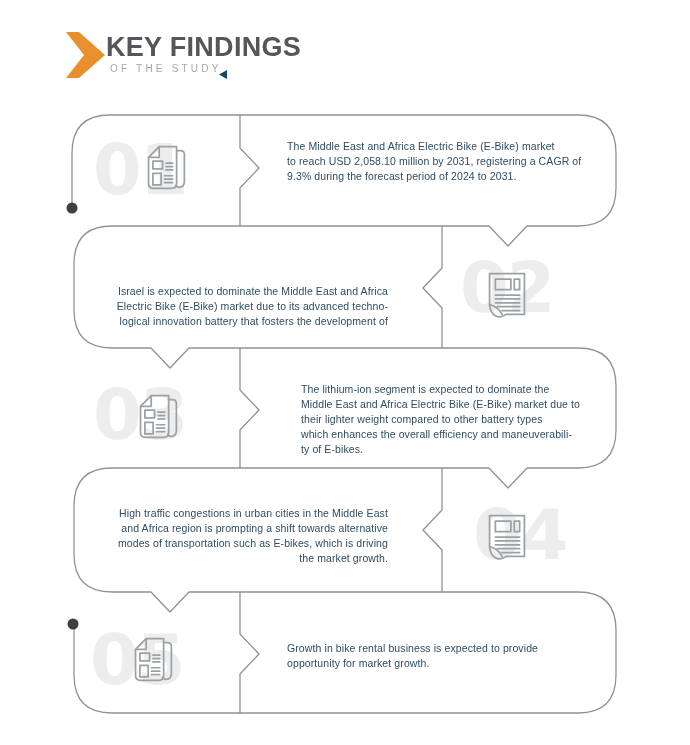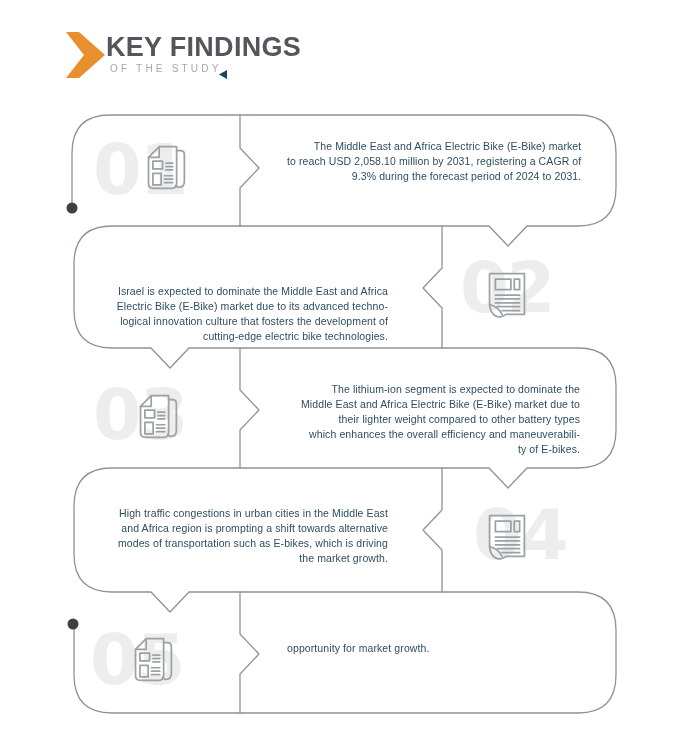--- a/index.html
+++ b/index.html
@@ -31,21 +31,21 @@
   .icon svg{width:100%;height:100%;display:block;}
   .i1{left:134px;top:137px;}
   .i2{left:476px;top:265px;}
   .i3{left:126px;top:386px;}
   .i4{left:476px;top:507px;}
   .i5{left:121px;top:629px;}
 
   
   .blurb{position:absolute;z-index:4;font-size:10.5px;line-height:15px;color:#2E4D63;
          letter-spacing:0.1px;}
-  .blurb .line{white-space:nowrap;text-align:right;}
+  .blurb .line{white-space:nowrap;}
   .blurb.right{text-align:right;}
   .t1{left:287px;top:139px;}
   .t2{right:302px;top:264px;margin-top:20px;}
   .t3{left:301px;top:382px;}
   .t4{right:302px;top:506px;margin-left:29px;}
   .t5{left:287px;top:641px;}
 </style>
 </head>
 <body>
 
@@ -119,22 +119,21 @@
 
   <div class="ghost g2">02</div>
   <span class="icon i2">
     <svg viewBox="0 0 64 64">
         <use href="#ic-doc"></use>
       </svg>
   </span>
   <div class="blurb t2 right">
     <div class="line">Israel is expected to dominate the Middle East and Africa</div>
     <div class="line">Electric Bike (E-Bike) market due to its advanced techno-</div>
-    <div class="line">logical innovation culture that fosters the development of</div>
-    <div class="line">cutting-edge electric bike technologies.</div>
+    <div class="line">logical innovation battery that fosters the development of</div>
   </div>
 
   <div class="ghost g3">03</div>
   <span class="icon i3">
     <svg viewBox="0 0 64 64">
         <use href="#ic-news"></use>
       </svg>
   </span>
   <div class="blurb t3">
     <div class="line">The lithium-ion segment is expected to dominate the</div>
@@ -157,16 +156,17 @@
     <div class="line">the market growth.</div>
   </div>
 
   <div class="ghost g5">05</div>
   <span class="icon i5">
     <svg viewBox="0 0 64 64">
         <use href="#ic-news"></use>
       </svg>
   </span>
   <div class="blurb t5">
+    <div class="line">Growth in bike rental business is expected to provide</div>
     <div class="line">opportunity for market growth.</div>
   </div>
 
 </div>
 
 </body></html>

